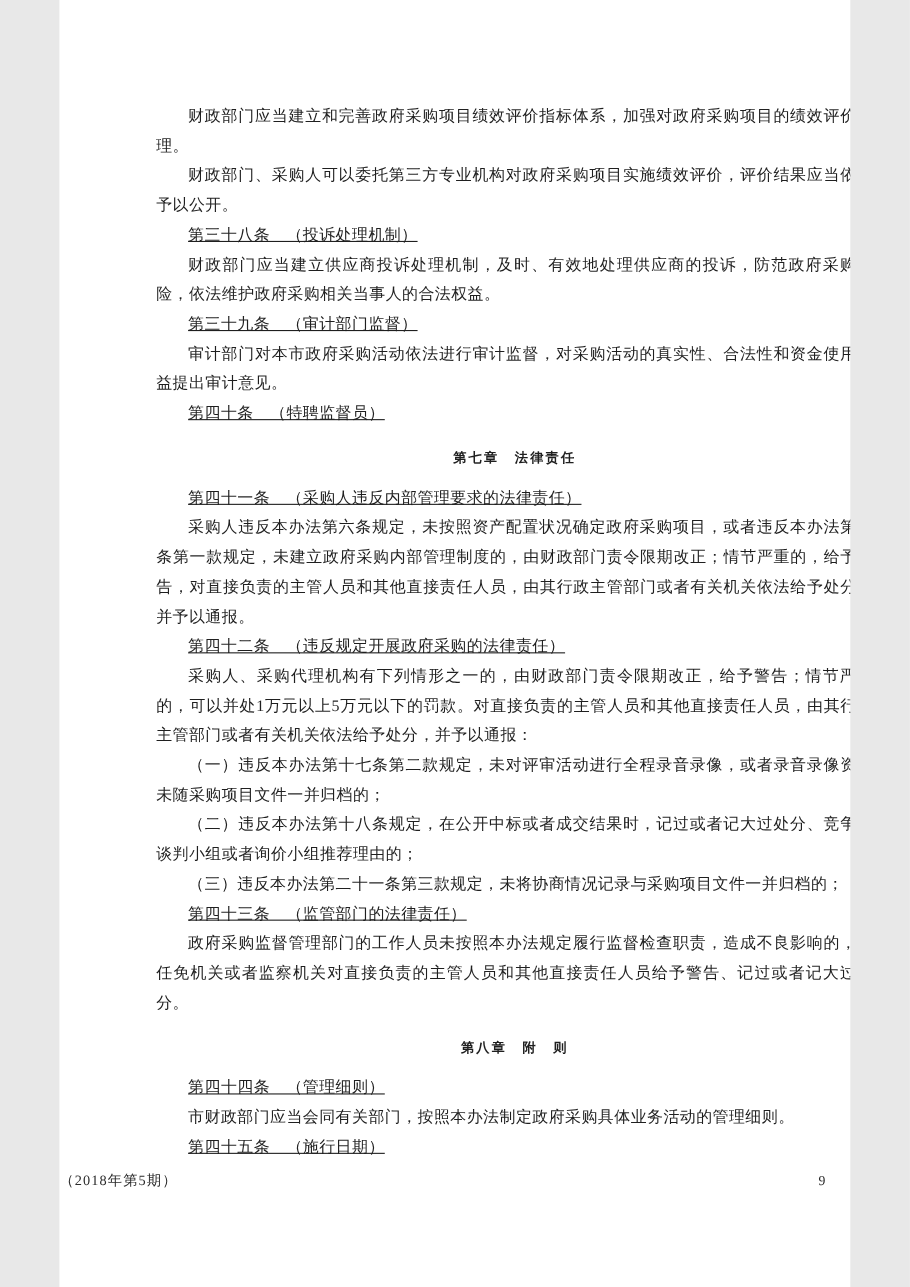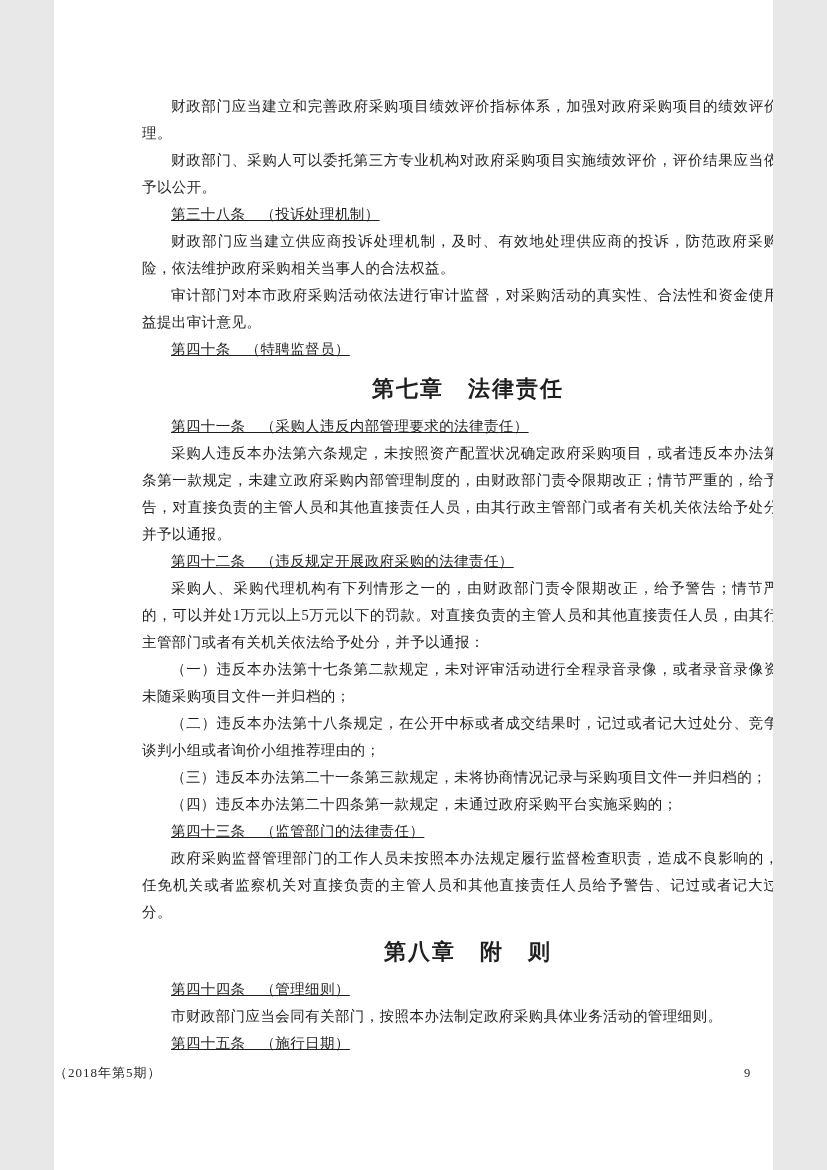--- a/index.html
+++ b/index.html
@@ -32,21 +32,21 @@
     text-indent: 2em;
   }
   .para.article {
     text-indent: 2em;
     text-decoration: underline;
   }
   .para.chapter {
     text-indent: 0;
     text-align: center;
     font-weight: bold;
-    font-size: 22px;
+    font-size: 12px;
     line-height: 26px;
     letter-spacing: 2px;
     margin: 13px 0 11px 0;
   }
   .footer {
     position: absolute;
     top: 1062px;
     left: 0;
     width: 827px;
     height: 22px;
@@ -76,20 +76,21 @@
   <div class="content">
 
       <p class="para body">财政部门应当建立和完善政府采购项目绩效评价指标体系，加强对政府采购项目的绩效评价管理。</p>
 
       <p class="para body">财政部门、采购人可以委托第三方专业机构对政府采购项目实施绩效评价，评价结果应当依法予以公开。</p>
 
       <p class="para article">第三十八条　（投诉处理机制）</p>
 
       <p class="para body">财政部门应当建立供应商投诉处理机制，及时、有效地处理供应商的投诉，防范政府采购风险，依法维护政府采购相关当事人的合法权益。</p>
 
+      <p class="para article">第三十九条　（审计部门监督）</p>
 
       <p class="para body">审计部门对本市政府采购活动依法进行审计监督，对采购活动的真实性、合法性和资金使用效益提出审计意见。</p>
 
       <p class="para article">第四十条　（特聘监督员）</p>
 
 
       <p class="para chapter">第七章　法律责任</p>
 
       <p class="para article">第四十一条　（采购人违反内部管理要求的法律责任）</p>
 
@@ -98,21 +99,20 @@
       <p class="para article">第四十二条　（违反规定开展政府采购的法律责任）</p>
 
       <p class="para body">采购人、采购代理机构有下列情形之一的，由财政部门责令限期改正，给予警告；情节严重的，可以并处1万元以上5万元以下的罚款。对直接负责的主管人员和其他直接责任人员，由其行政主管部门或者有关机关依法给予处分，并予以通报：</p>
 
       <p class="para body">（一）违反本办法第十七条第二款规定，未对评审活动进行全程录音录像，或者录音录像资料未随采购项目文件一并归档的；</p>
 
       <p class="para body">（二）违反本办法第十八条规定，在公开中标或者成交结果时，记过或者记大过处分、竞争性谈判小组或者询价小组推荐理由的；</p>
 
       <p class="para body">（三）违反本办法第二十一条第三款规定，未将协商情况记录与采购项目文件一并归档的；</p>
 
-      <p class="para body">（四）违反本办法第二十四条第一款规定，未通过政府采购平台实施采购的；</p>
 
 
       <p class="para article">第四十三条　（监管部门的法律责任）</p>
 
       <p class="para body">政府采购监督管理部门的工作人员未按照本办法规定履行监督检查职责，造成不良影响的，由任免机关或者监察机关对直接负责的主管人员和其他直接责任人员给予警告、记过或者记大过处分。</p>
 
       <p class="para chapter">第八章　附　则</p>
 
       <p class="para article">第四十四条　（管理细则）</p>
 

